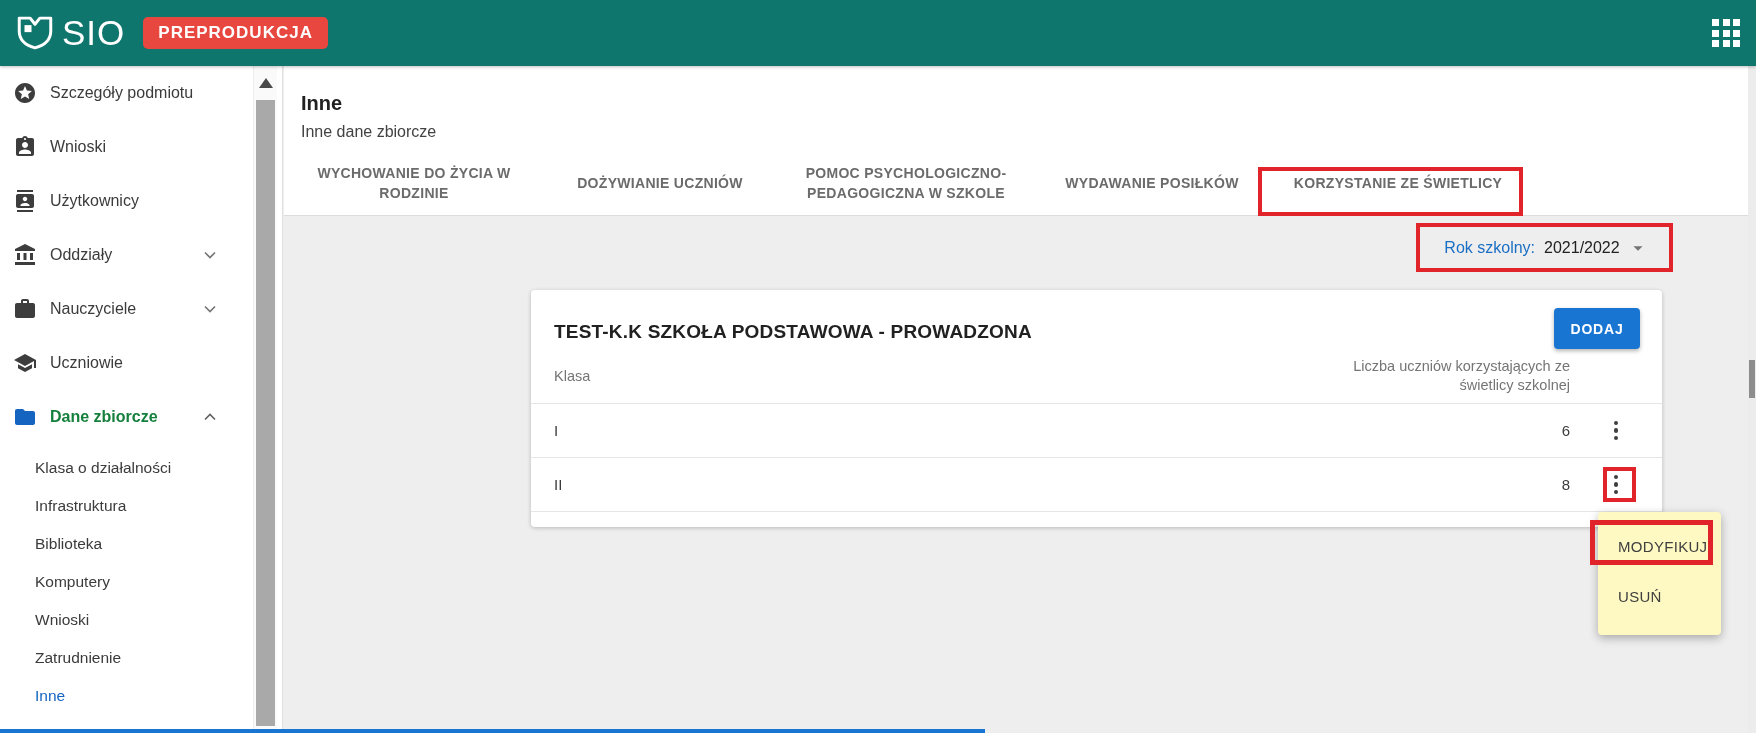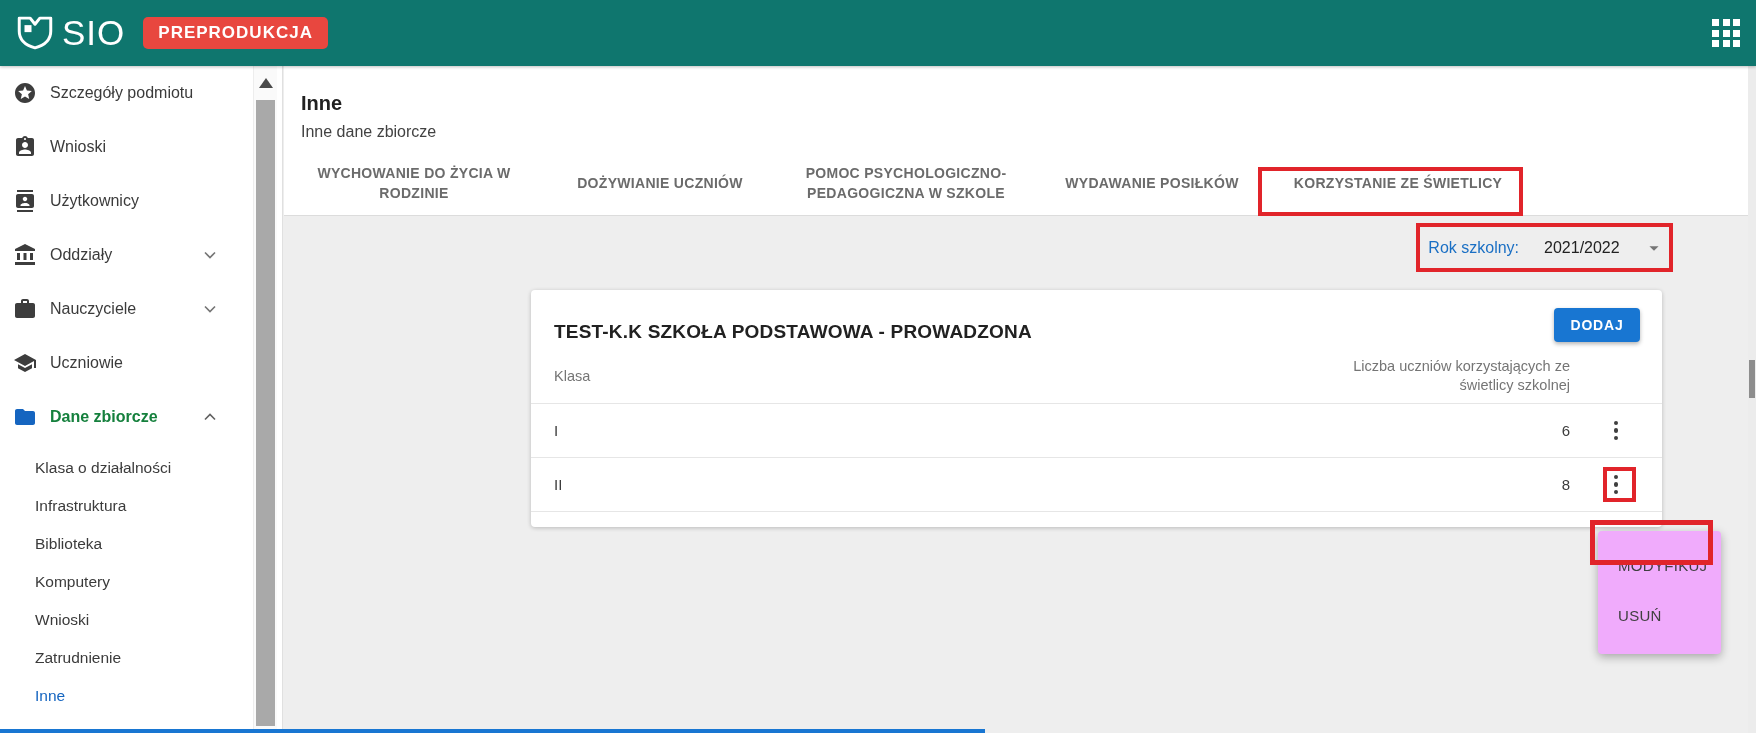--- a/index.html
+++ b/index.html
@@ -46,49 +46,49 @@
   .page-subtitle { position:absolute; left:17px; top:57px; font-size:16px; color:#424242; }
   .tabs { position:absolute; left:7px; top:84px; height:66px; display:flex; }
   .tab { width:246px; height:66px; display:flex; align-items:center; justify-content:center;
          text-align:center; font-size:14px; font-weight:bold; letter-spacing:.3px;
          color:#6b6b6b; line-height:1.45; padding:0 12px; cursor:pointer; }
 
   
   .content { position:absolute; left:284px; top:216px; right:8px; bottom:0; background:#eeeeee; }
 
   .filter { position:absolute; left:1420px; top:224px; width:253px; height:47px;
-            display:flex; align-items:center; justify-content:center; gap:25px; cursor:pointer; }
+            display:flex; align-items:center; justify-content:center; gap:9px; cursor:pointer; }
   .filter-label { font-size:16px; color:#1a6fc4; }
   .filter-value { font-size:16px; color:#212121; }
   .filter .caret { width:22px; height:22px; margin-left:-2px; }
 
   .card { position:absolute; left:531px; top:290px; width:1131px; height:237px; background:#fff;
           border-radius:4px; box-shadow:0 1px 4px rgba(0,0,0,.22); }
   .card-title { position:absolute; left:23px; top:31px; font-size:19px; font-weight:bold;
                 color:#212121; letter-spacing:.2px; }
-  .add-btn { position:absolute; right:22px; top:18px; width:86px; height:34px; background:#1876d2;
+  .add-btn { position:absolute; right:22px; top:18px; width:86px; height:41px; background:#1876d2;
              color:#fff; border:none; border-radius:4px; font-family:"Liberation Sans",sans-serif;
              font-size:14px; font-weight:bold; letter-spacing:.8px; cursor:pointer;
              box-shadow:0 2px 4px rgba(0,0,0,.3); }
   .thead { position:absolute; left:0; top:58px; width:100%; height:55px; display:flex; align-items:center; }
   .th-klasa { flex:1; padding-left:23px; font-size:14.5px; color:#757575; }
   .th-num { width:250px; text-align:right; font-size:14.5px; color:#757575; line-height:1.3; }
   .th-spacer { width:92px; }
   .trow { position:absolute; left:0; width:100%; height:54px; display:flex; align-items:center;
           border-top:1px solid #e6e6e6; }
   .row1 { top:113px; } .row2 { top:167px; }
   .card .bottom-line { position:absolute; left:0; top:221px; width:100%; border-top:1px solid #e6e6e6; }
   .cell-klasa { flex:1; padding-left:23px; font-size:15px; color:#3c3c3c; }
   .cell-num { width:250px; text-align:right; font-size:15px; color:#3c3c3c; }
   .cell-menu { width:92px; display:flex; justify-content:center; }
   .kebab { width:30px; height:34px; display:flex; flex-direction:column; align-items:center;
            justify-content:center; gap:3px; cursor:pointer; background:none; border:none; }
   .kebab i { width:4.5px; height:4.5px; border-radius:50%; background:#3f3f3f; }
 
-  .popup { position:absolute; left:1598px; top:531px; width:123px; height:123px; background:#f0abfc;
+  .popup { position:absolute; left:1598px; top:512px; width:123px; height:123px; background:#fef9c3;
            border-radius:4px; box-shadow:0 3px 10px rgba(0,0,0,.3); z-index:40; padding-top:10px; }
   .popup-item { height:48px; display:flex; align-items:center; padding-left:20px;
                 font-size:15px; color:#3f3f3f; letter-spacing:.3px; cursor:pointer; }
   .popup-item + .popup-item { height:52px; }
 
   
   .anno { position:absolute; border:4px solid #e1242a; z-index:50; pointer-events:none; }
   .anno-tab    { left:1258px; top:167px; width:265px; height:49px; }
   .anno-filter { left:1416px; top:223px; width:257px; height:49px; }
   .anno-kebab  { left:1603px; top:467px; width:33px; height:35px; }

